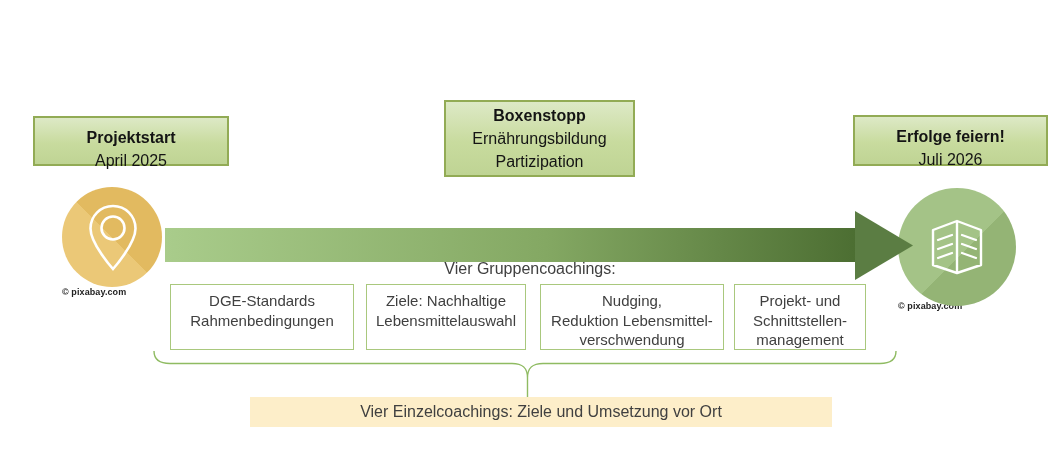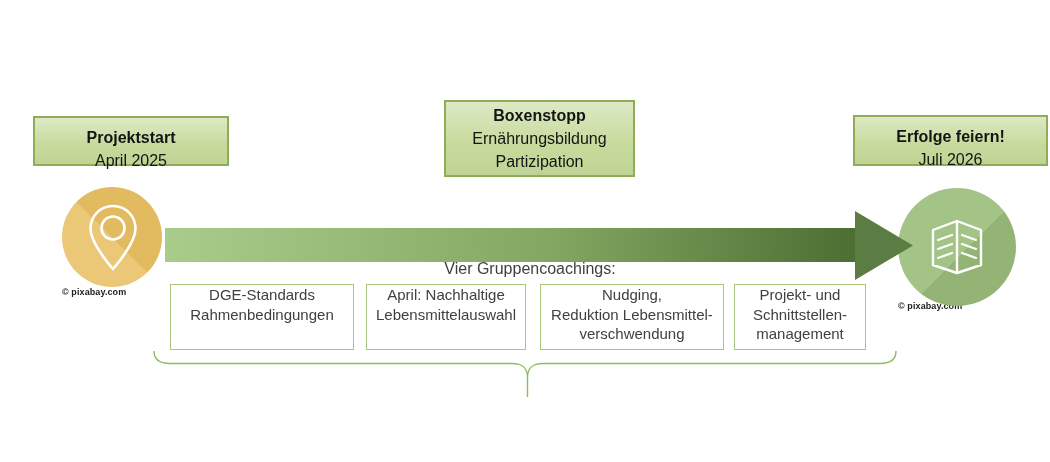--- a/index.html
+++ b/index.html
@@ -40,21 +40,21 @@
   .credit-start{left:62px;width:100px;top:287px;}
   .credit-end{left:898px;width:118px;top:301px;}
   
   .glabel{
     position:absolute;left:380px;top:260px;width:300px;text-align:center;
     font-size:16px;color:#404040;
   }
   .gbox{
     position:absolute;top:284px;height:66px;box-sizing:border-box;background:#ffffff;
     border:1.5px solid #a9c87d;text-align:center;font-size:15px;line-height:19.5px;
-    color:#404040;padding-top:0;
+    color:#404040;padding-top:6px;
   }
   .gbox-1{left:170px;width:184px;}
   .gbox-2{left:366px;width:160px;}
   .gbox-3{left:540px;width:184px;}
   .gbox-4{left:734px;width:132px;}
   
   .brace-svg{position:absolute;left:153px;top:350px;}
   
   .ybox{
     position:absolute;left:250px;top:397px;width:582px;height:30px;
@@ -108,33 +108,34 @@
     <polygon points="690,0 748,34.5 690,69" fill="#5b7d43"></polygon>
   </svg>
 
   <div class="glabel">Vier Gruppencoachings:</div>
 
   <div class="gbox gbox-1">
     <div>DGE-Standards</div>
     <div>Rahmenbedingungen</div>
   </div>
   <div class="gbox gbox-2">
-    <div>April: Nachhaltige</div>
+    <div>Ziele: Nachhaltige</div>
     <div>Lebensmittelauswahl</div>
   </div>
   <div class="gbox gbox-3">
     <div>Nudging,</div>
     <div>Reduktion Lebensmittel-</div>
     <div>verschwendung</div>
   </div>
   <div class="gbox gbox-4">
     <div>Projekt- und</div>
     <div>Schnittstellen-</div>
     <div>management</div>
   </div>
 
   <svg class="brace-svg" width="744" height="48" viewBox="0 0 744 48">
     <path d="M1,1 C1,9 6,13.5 17,13.5 L359,13.5 C370,13.5 374.5,18 374.5,28 L374.5,47
              M743,1 C743,9 738,13.5 727,13.5 L390,13.5 C379,13.5 374.5,18 374.5,28" fill="none" stroke="#8fbb62" stroke-width="1.4"></path>
   </svg>
 
+  <div class="ybox">Vier Einzelcoachings: Ziele und Umsetzung vor Ort</div>
 
 </div>
 
 </body></html>

